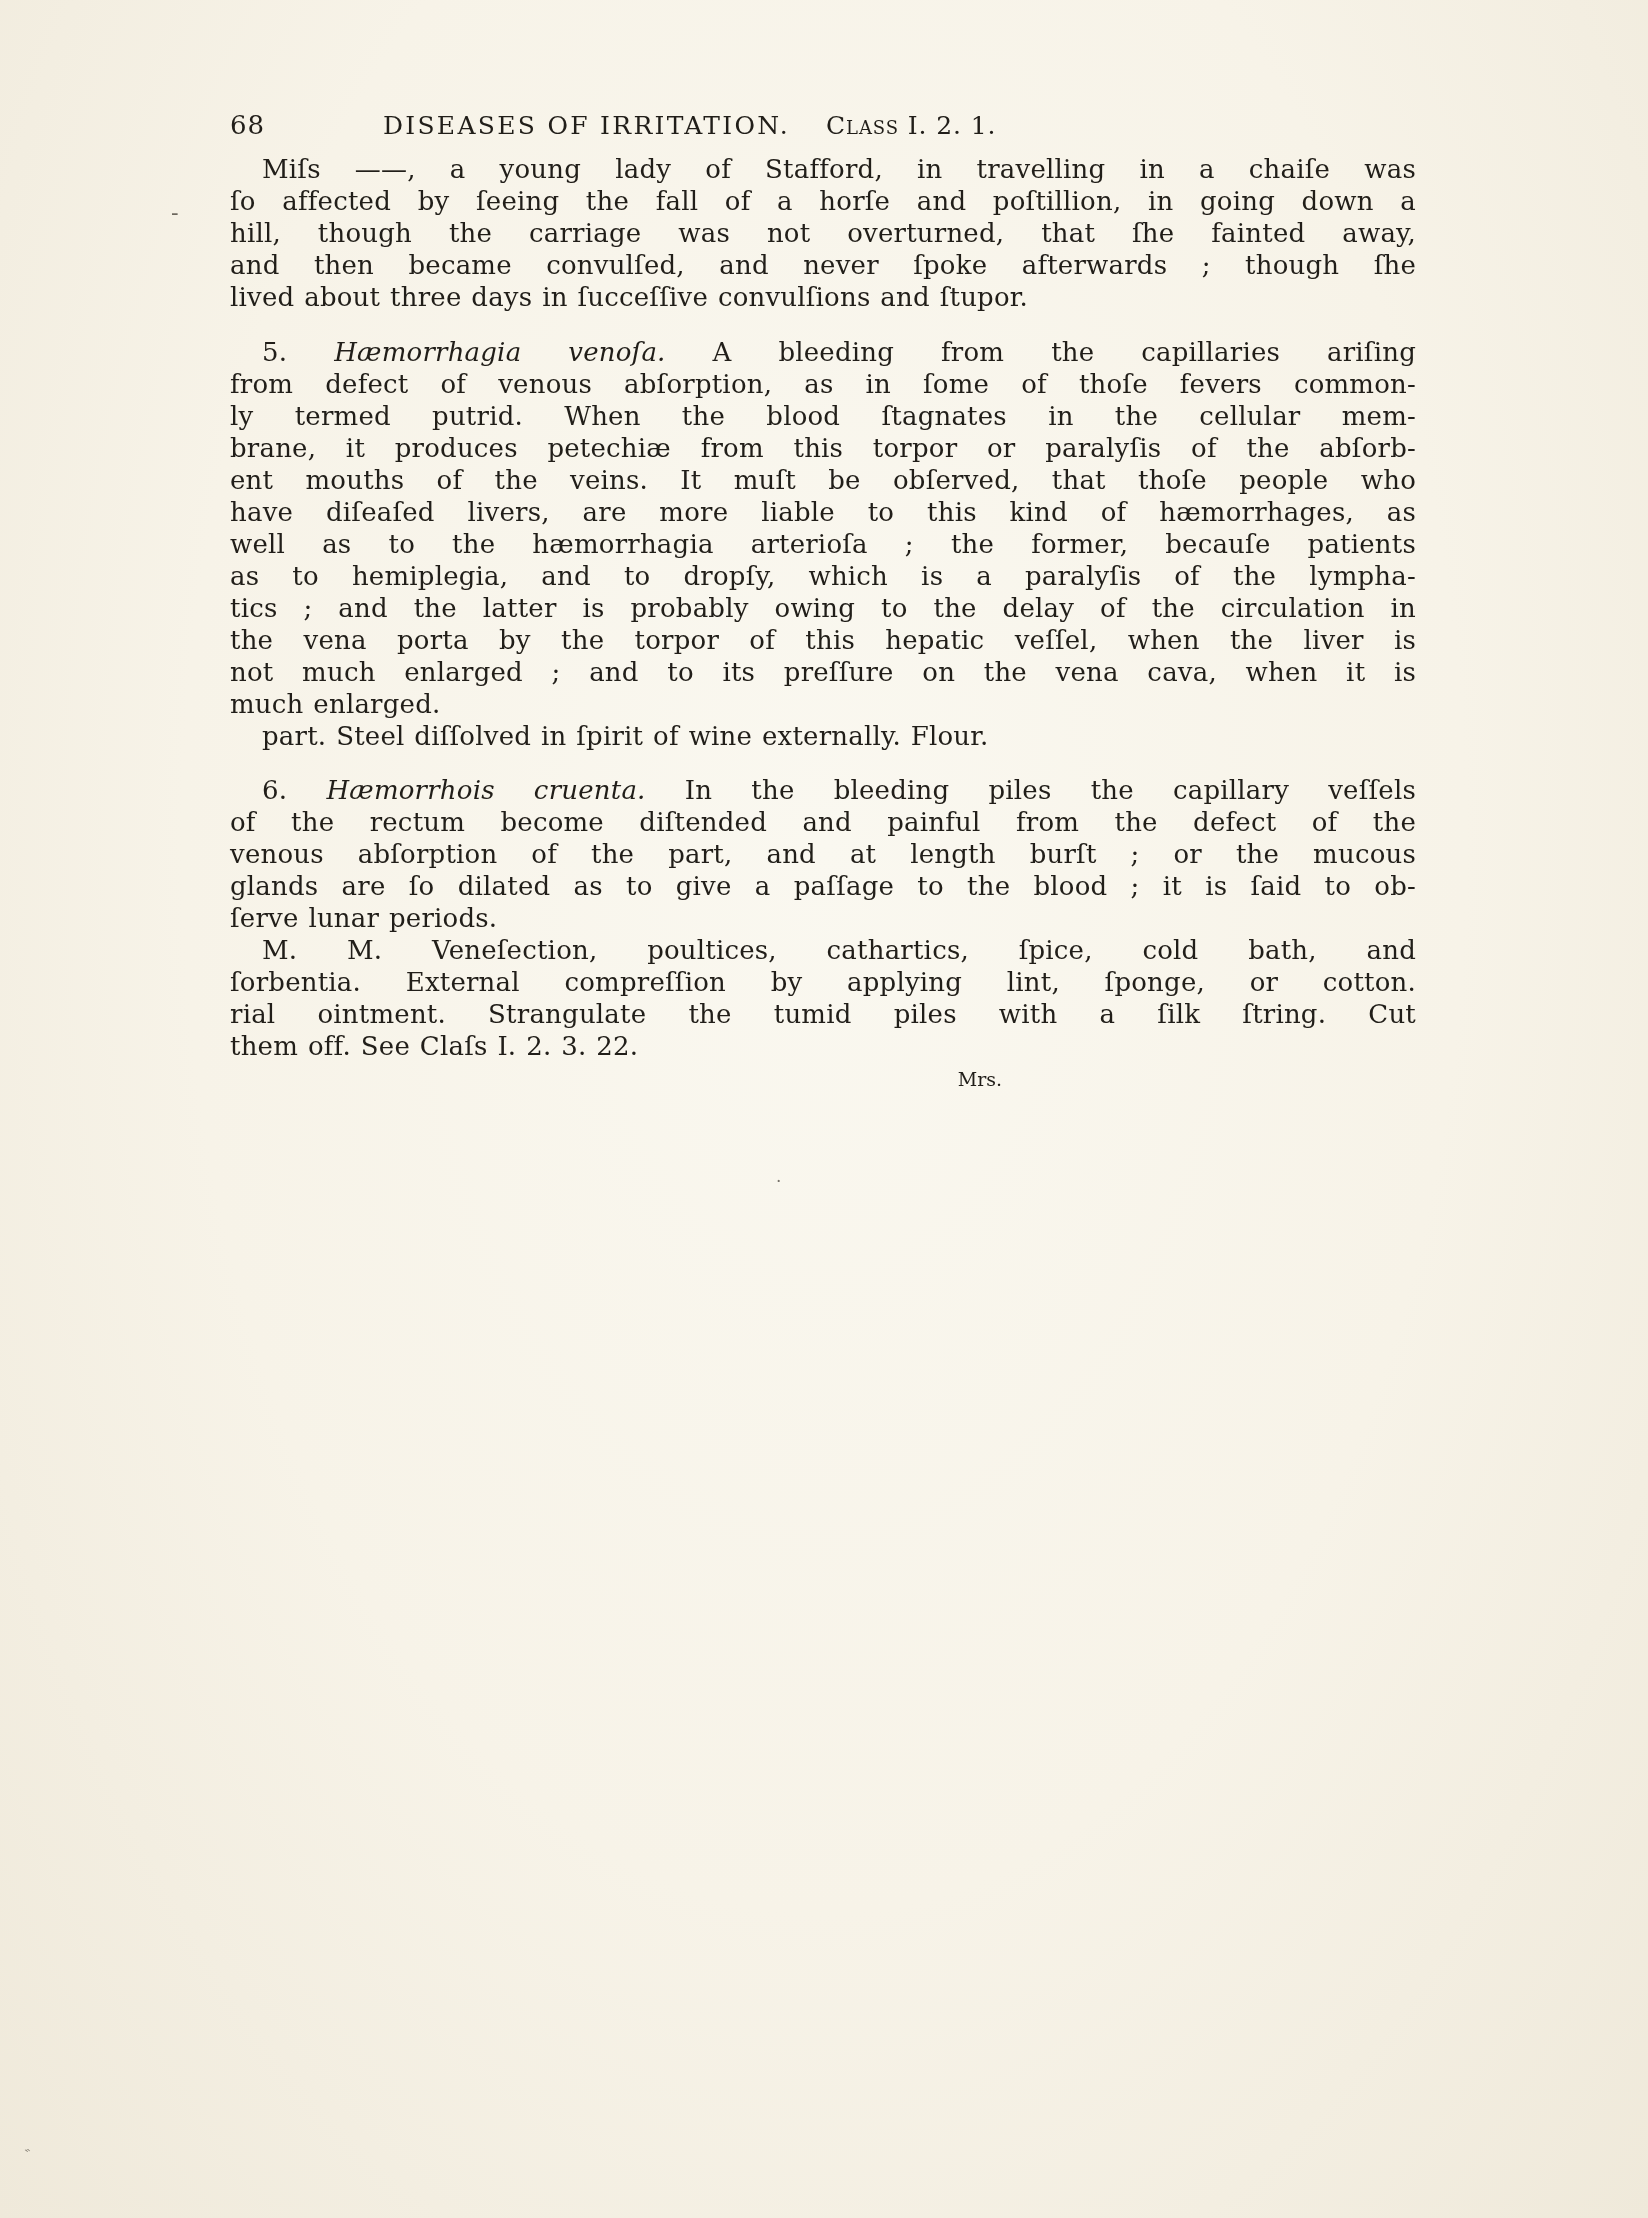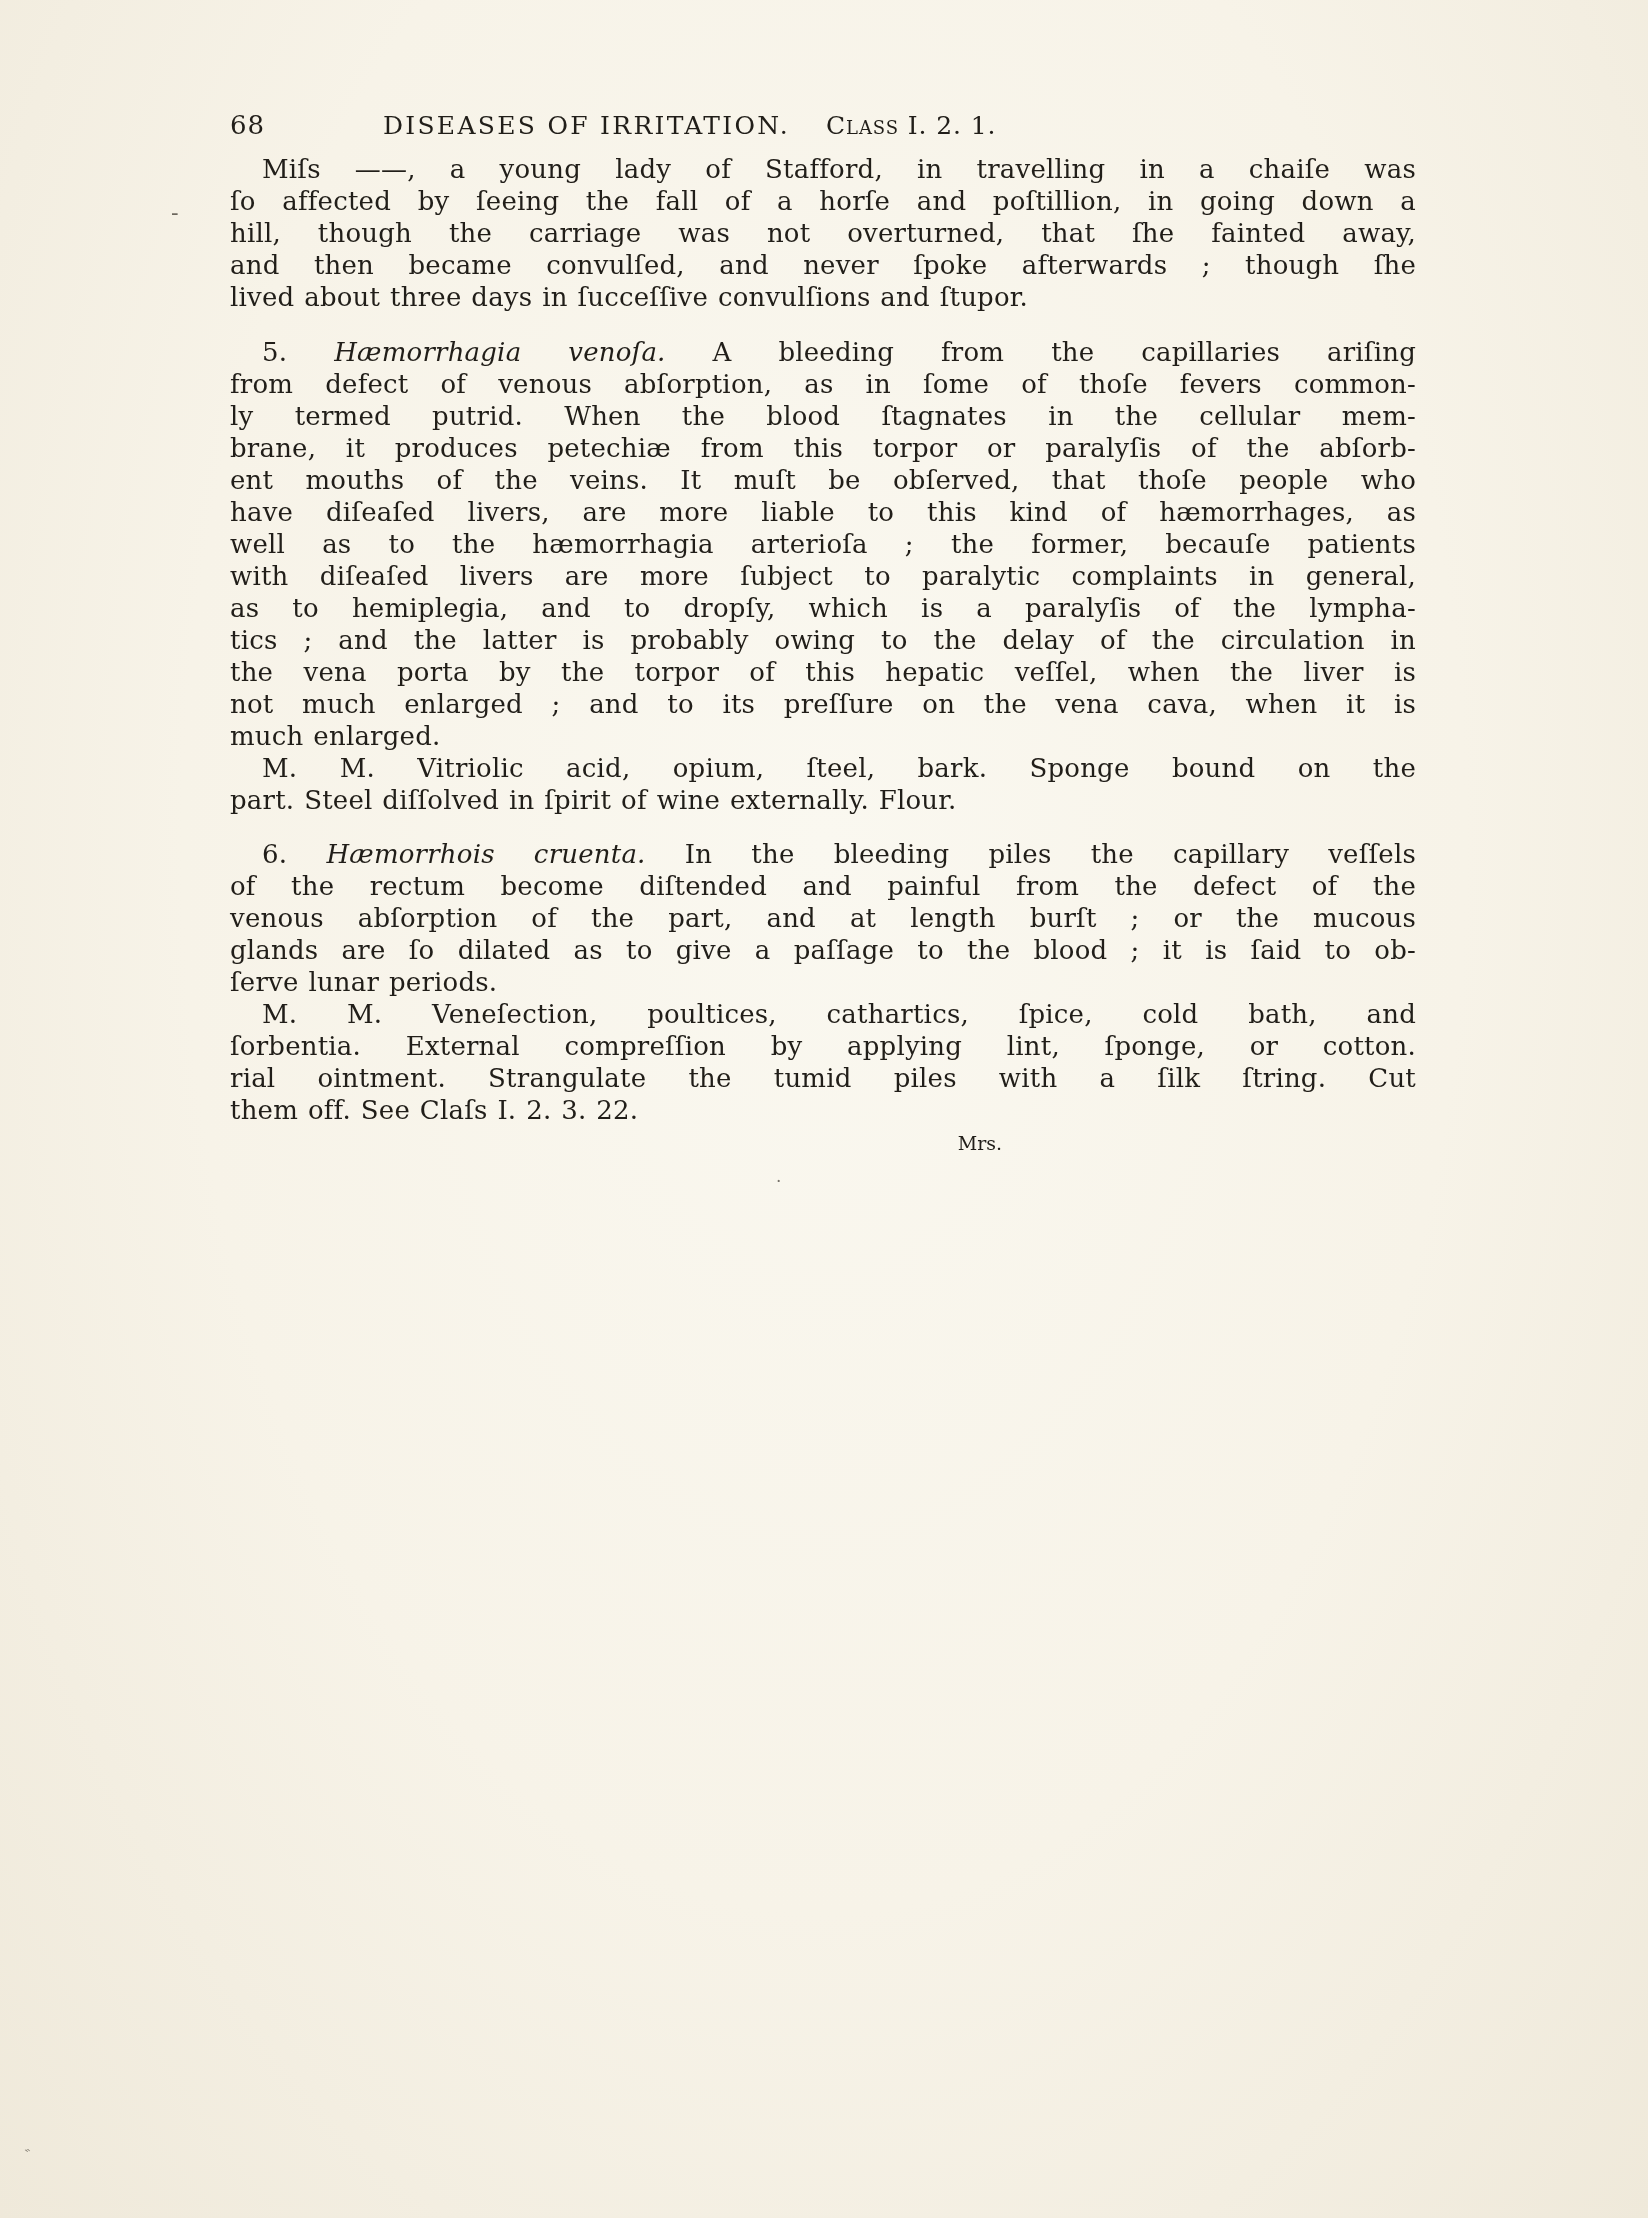--- a/index.html
+++ b/index.html
@@ -79,29 +79,27 @@
           <div class="line last"><span>lived about three days in ſucceſſive convulſions and ſtupor.</span></div>
         </div>
         <div class="para spaced">
           <div class="line"><span>5. </span><span class="it">Hæmorrhagia venoſa.</span><span>  A bleeding from the capillaries ariſing</span></div>
           <div class="line"><span>from defect of venous abſorption, as in ſome of thoſe fevers common-</span></div>
           <div class="line"><span>ly termed putrid.  When the blood ſtagnates in the cellular mem-</span></div>
           <div class="line"><span>brane, it produces petechiæ from this torpor or paralyſis of the abſorb-</span></div>
           <div class="line"><span>ent mouths of the veins.  It muſt be obſerved, that thoſe people who</span></div>
           <div class="line"><span>have diſeaſed livers, are more liable to this kind of hæmorrhages, as</span></div>
           <div class="line"><span>well as to the hæmorrhagia arterioſa ; the former, becauſe patients</span></div>
-          <div class="line"><span>with diſeaſed livers are more ſubject to paralytic complaints in general,</span></div>
           <div class="line"><span>as to hemiplegia, and to dropſy, which is a paralyſis of the lympha-</span></div>
           <div class="line"><span>tics ; and the latter is probably owing to the delay of the circulation in</span></div>
           <div class="line"><span>the vena porta by the torpor of this hepatic veſſel, when the liver is</span></div>
           <div class="line"><span>not much enlarged ; and to its preſſure on the vena cava, when it is</span></div>
           <div class="line last"><span>much enlarged.</span></div>
         </div>
         <div class="para">
-          <div class="line"><span>M. M.  Vitriolic acid, opium, ſteel, bark.  Sponge bound on the</span></div>
           <div class="line last"><span>part.  Steel diſſolved in ſpirit of wine externally.  Flour.</span></div>
         </div>
         <div class="para spaced">
           <div class="line"><span>6. </span><span class="it">Hæmorrhois cruenta.</span><span>  In the bleeding piles the capillary veſſels</span></div>
           <div class="line"><span>of the rectum become diſtended and painful from the defect of the</span></div>
           <div class="line"><span>venous abſorption of the part, and at length burſt ;  or the mucous</span></div>
           <div class="line"><span>glands are ſo dilated as to give a paſſage to the blood ; it is ſaid to ob-</span></div>
           <div class="line last"><span>ſerve lunar periods.</span></div>
         </div>
         <div class="para">

